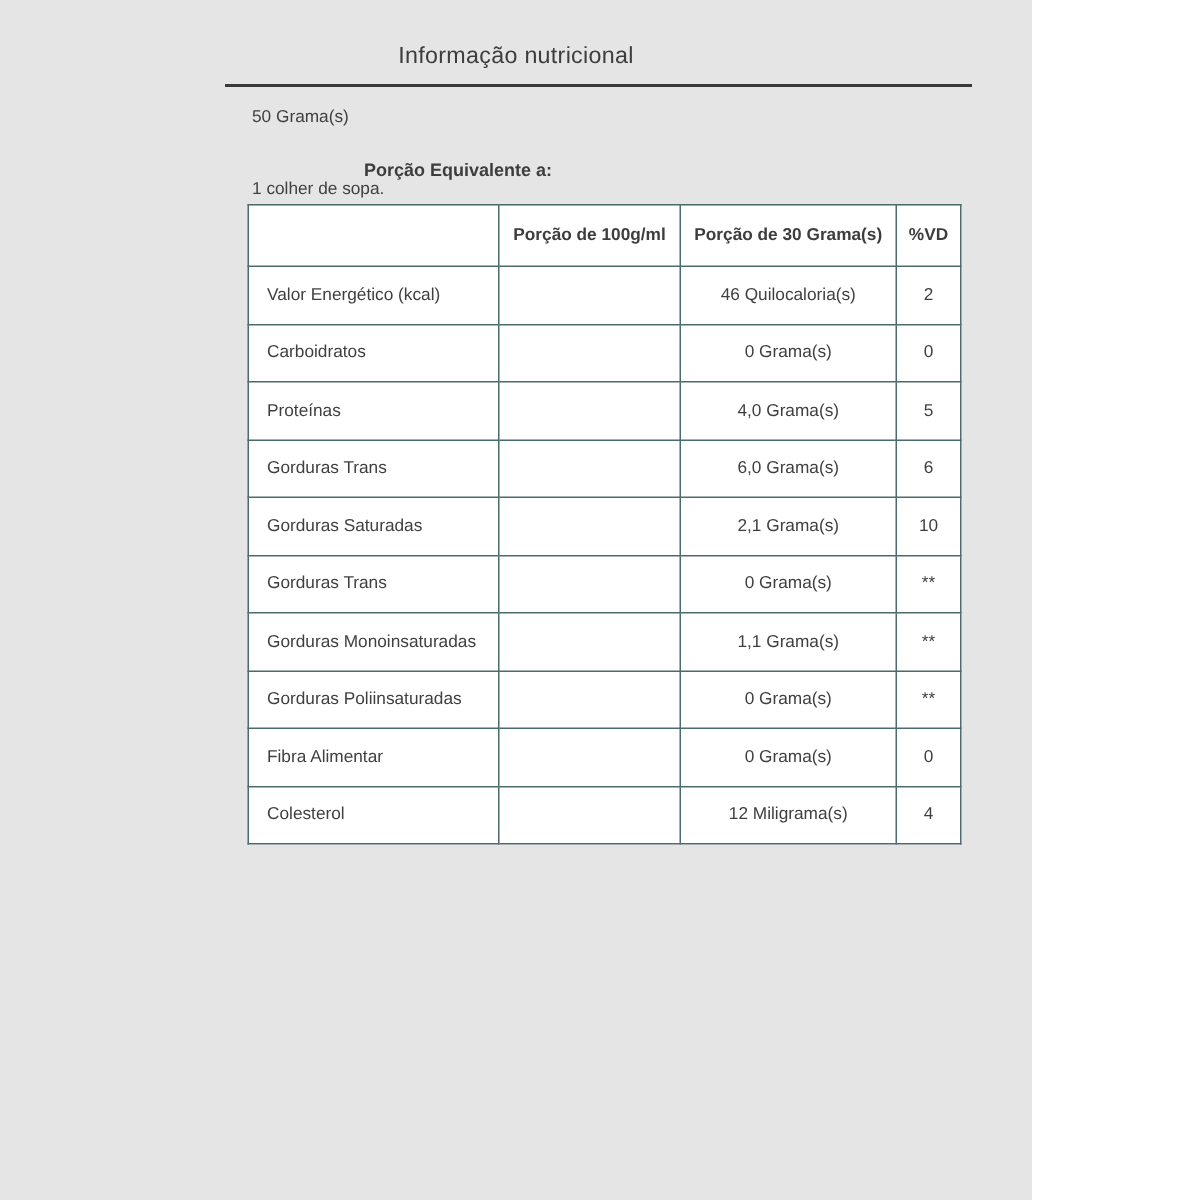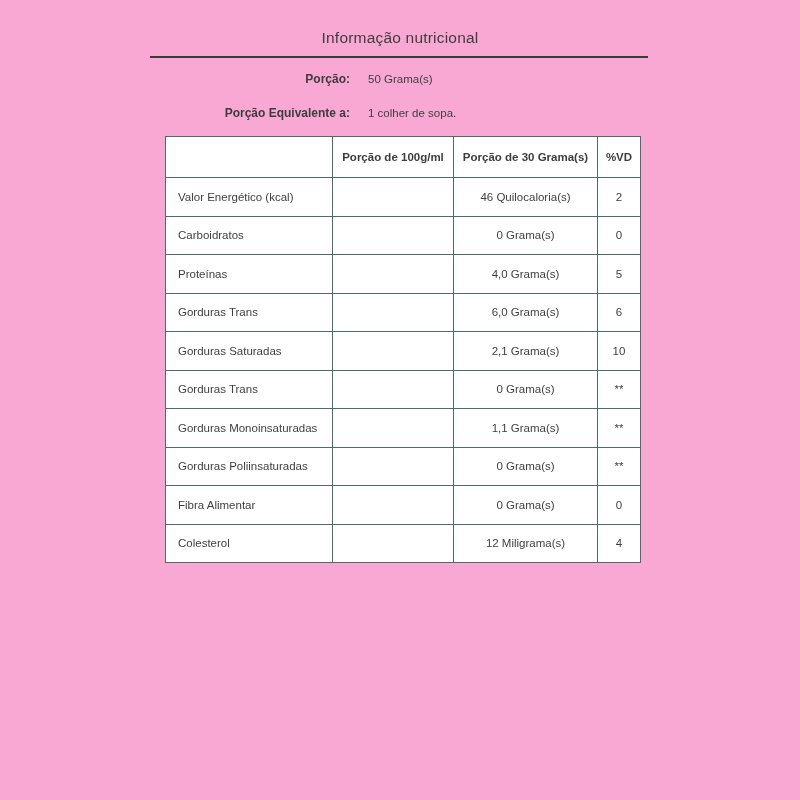--- a/index.html
+++ b/index.html
@@ -4,36 +4,36 @@
 <style>
   * { margin: 0; padding: 0; box-sizing: border-box; }
   html, body { background: #ffffff; }
   body {
     width: 800px; height: 800px;
     font-family: "Liberation Sans", "DejaVu Sans", sans-serif;
     color: #3f3f3f;
     position: relative;
     overflow: hidden;
   }
-  .page { position: relative; width: 800px; height: 800px; background: #f9a8d4; }
+  .page { position: relative; width: 688px; height: 800px; background: #e5e5e5; }
 
   .title {
     position: absolute; top: 29px; left: 0; width: 100%;
     text-align: center;
     font-size: 15.5px; font-weight: 400; color: #3d3d3d;
     letter-spacing: 0.2px;
   }
   .rule {
     position: absolute; top: 56px; left: 150px;
     width: 498px; height: 2px; background: #3a3a3a;
   }
 
   .serving-line { position: absolute; left: 150px; display: flex; align-items: baseline; }
   .serving-line.first  { top: 72px; }
-  .serving-line.second { top: 106px; }
+  .serving-line.second { top: 106px; flex-direction: column; }
   .serving-label {
     width: 200px; text-align: right;
     font-size: 12px; font-weight: 700; color: #3d3d3d;
   }
   .serving-value {
     margin-left: 18px;
     font-size: 11.5px; font-weight: 400; color: #3f3f3f;
   }
 
   table.nutri {
@@ -64,21 +64,20 @@
 </style>
 </head>
 <body>
 
 <div class="page">
 
   <div class="title">Informação nutricional</div>
   <div class="rule"></div>
 
   <div class="serving-line first">
-    <span class="serving-label">Porção:</span>
     <span class="serving-value">50 Grama(s)</span>
   </div>
 
   <div class="serving-line second">
     <span class="serving-label">Porção Equivalente a:</span>
     <span class="serving-value">1 colher de sopa.</span>
   </div>
 
   <table class="nutri">
     <colgroup>

